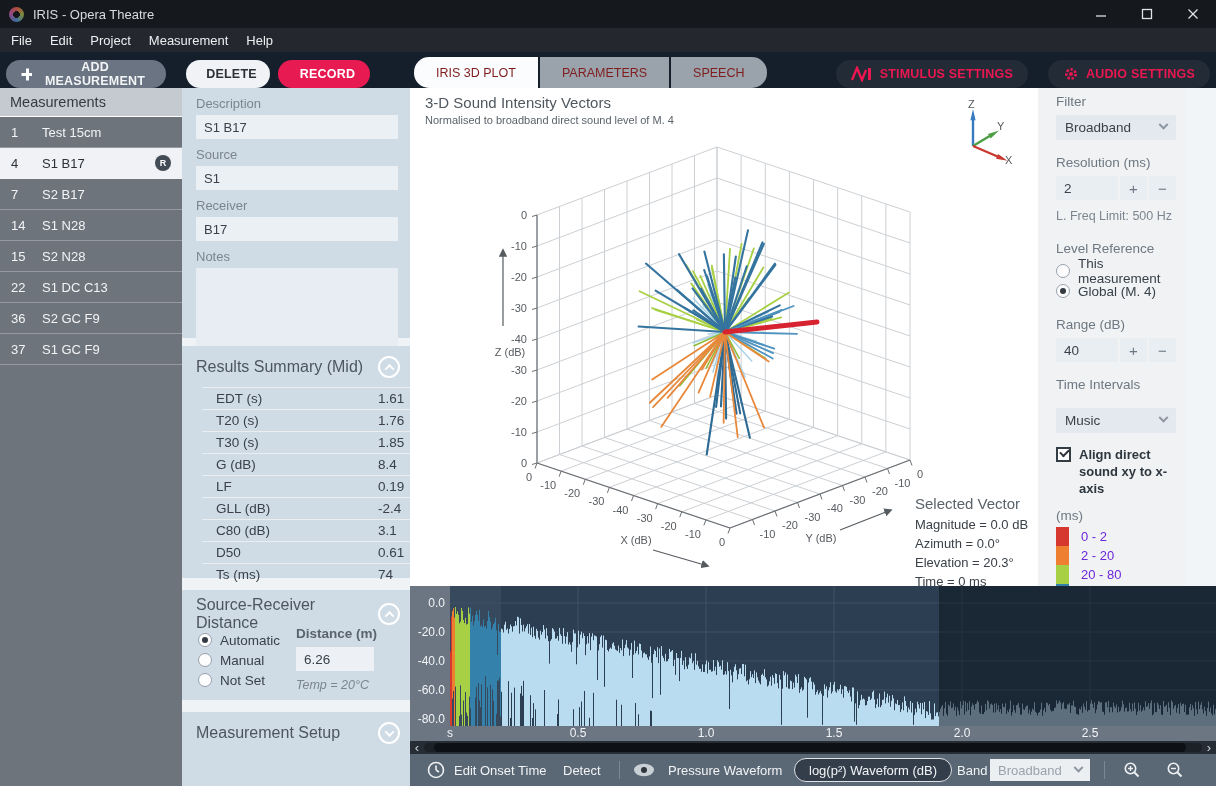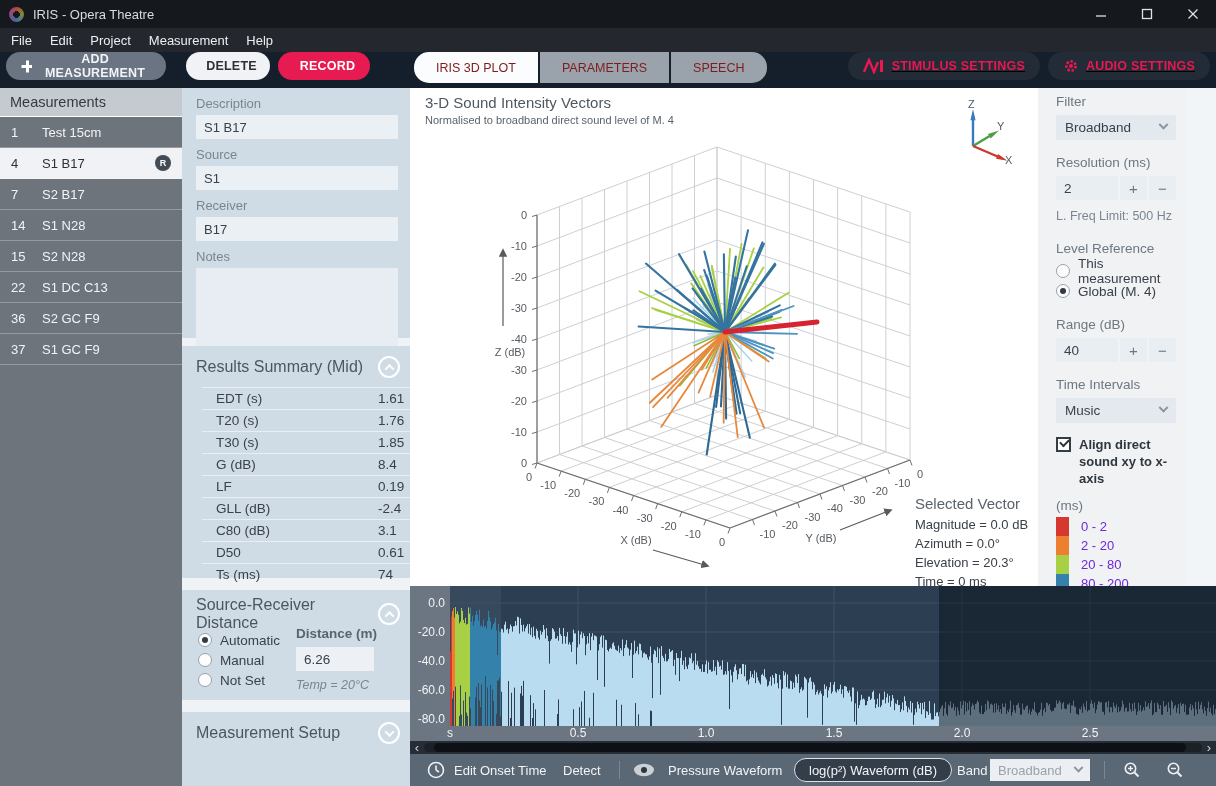--- a/index.html
+++ b/index.html
@@ -14,32 +14,32 @@
     conic-gradient(#b4493f, #7a8c3a, #3d6e9e, #8a4a88, #b4493f); }
   .wintitle { color:#d8dce0; font-size:13px; margin-left:9px; }
   .winbtns { margin-left:auto; display:flex; align-items:center; height:100%; }
   .wb { width:46px; height:100%; display:flex; align-items:center; justify-content:center; }
 
   
   .menubar { position:absolute; left:0; top:28px; width:1216px; height:24px; background:#24272d; display:flex; align-items:center; padding-left:2px; }
   .mitem { color:#eceef0; font-size:13px; padding:0 9px; }
 
   
-  .toolbar { position:absolute; left:0; top:52px; width:1216px; height:36px; background:#141f2b; display:flex; align-items:flex-start; }
+  .toolbar { position:absolute; left:0; top:52px; width:1216px; height:36px; background:#141f2b; display:flex; align-items:flex-end; }
   .pill { display:flex; align-items:center; justify-content:center; height:28px; border-radius:14px; border:none; font-family:inherit; font-size:12.5px; font-weight:700; letter-spacing:.2px; gap:7px; padding:0 15px; }
   .pill.gray { background:#6a7482; color:#f2f4f6; width:160px; margin-left:6px; }
   .pill.white { background:#f0f2f5; color:#2c3138; width:84px; margin-left:20px; }
   .pill.red { background:#e81a52; color:#fff; width:92px; margin-left:8px; }
   .dot { width:11px; height:11px; border-radius:50%; background:#fff; }
   .tabs { display:flex; margin-left:44px; gap:2px; }
   .tab { height:31px; display:flex; align-items:center; justify-content:center; background:#9aa2ac; color:#7f1d1d; font-size:12.5px; font-weight:400; padding:0 22px; }
   .tab:first-child { border-radius:15px 0 0 15px; }
   .tab:last-child { border-radius:0 15px 15px 0; }
   .tab.active { background:#fbfcfd; }
-  .tbright { margin-left:auto; display:flex; gap:8px; margin-right:6px;text-decoration:underline; }
+  .tbright { margin-left:auto; display:flex; gap:20px; margin-right:6px; }
   .pill.dark { background:#222b36; color:#ea1751; }
 
   
   .sidebar { position:absolute; left:0; top:88px; width:182px; height:698px; background:#6e747c; }
   .side-head { height:29px; background:#c5cad0; color:#333a42; font-size:14.5px; display:flex; align-items:center; padding-left:10px; border-bottom:1px solid #fff; }
   .mrow { height:31px; display:flex; align-items:center; color:#f2f4f6; font-size:13px; border-bottom:1px solid rgba(255,255,255,.28); position:relative; }
   .mnum { width:30px; padding-left:11px; }
   .mlabel { padding-left:12px; }
   .mrow.sel { background:#f0f2f5; color:#2c3138; }
   .rbadge { position:absolute; right:11px; width:16px; height:16px; border-radius:50%; background:#434b55; color:#fff; font-size:9px; font-weight:700; display:flex; align-items:center; justify-content:center; }
@@ -681,21 +681,21 @@
           <span class="radiolabel">Global (M. 4)</span>
         </div>
       </div>
     <div class="slabel" style="margin-top:16px">Range (dB)</div>
     <div class="stepper" style="margin-top:6px">
       <input value="40" style="">
       <button class="stepbtn">+</button>
       <button class="stepbtn">−</button>
     </div>
     <div class="slabel" style="margin-top:15px">Time Intervals</div>
-    <div class="dropdown" style="margin-top:6px">
+    <div class="dropdown" style="margin-top:16px">
       <span>Music</span>
         <i class="dchev"></i>
     </div>
     <div class="ckrow">
       <span class="ckbox"></span>
       <span class="cklabel">Align direct sound xy to x-axis</span>
     </div>
     <div class="slabel" style="margin-top:11px">(ms)</div>
     <div id="legend" style="margin-top:4px">
         <div class="legrow">

